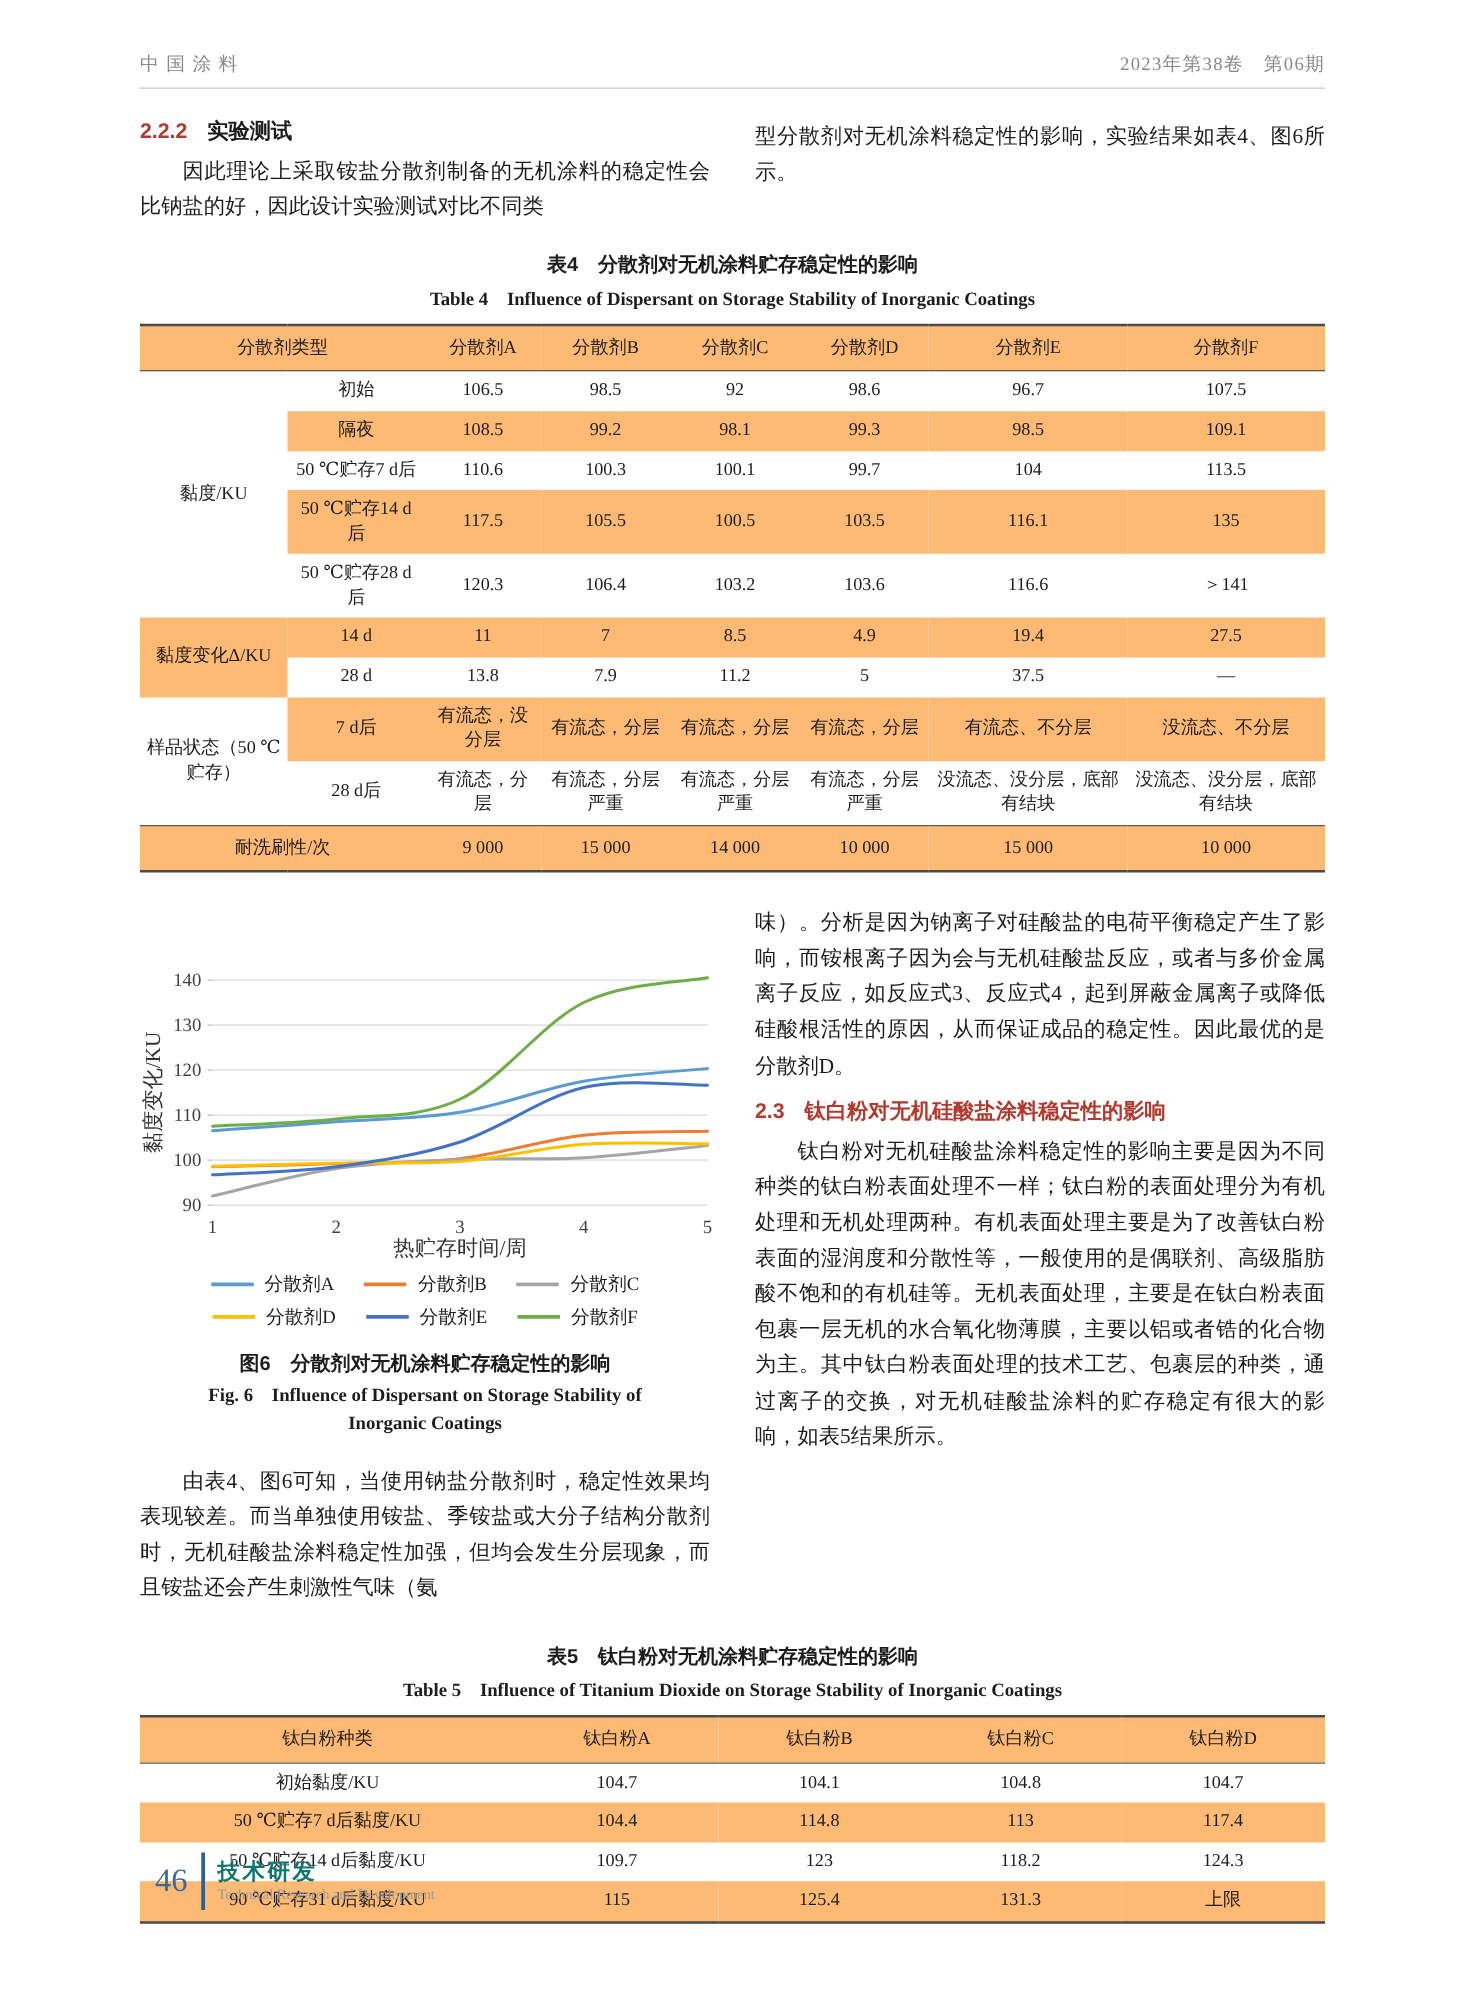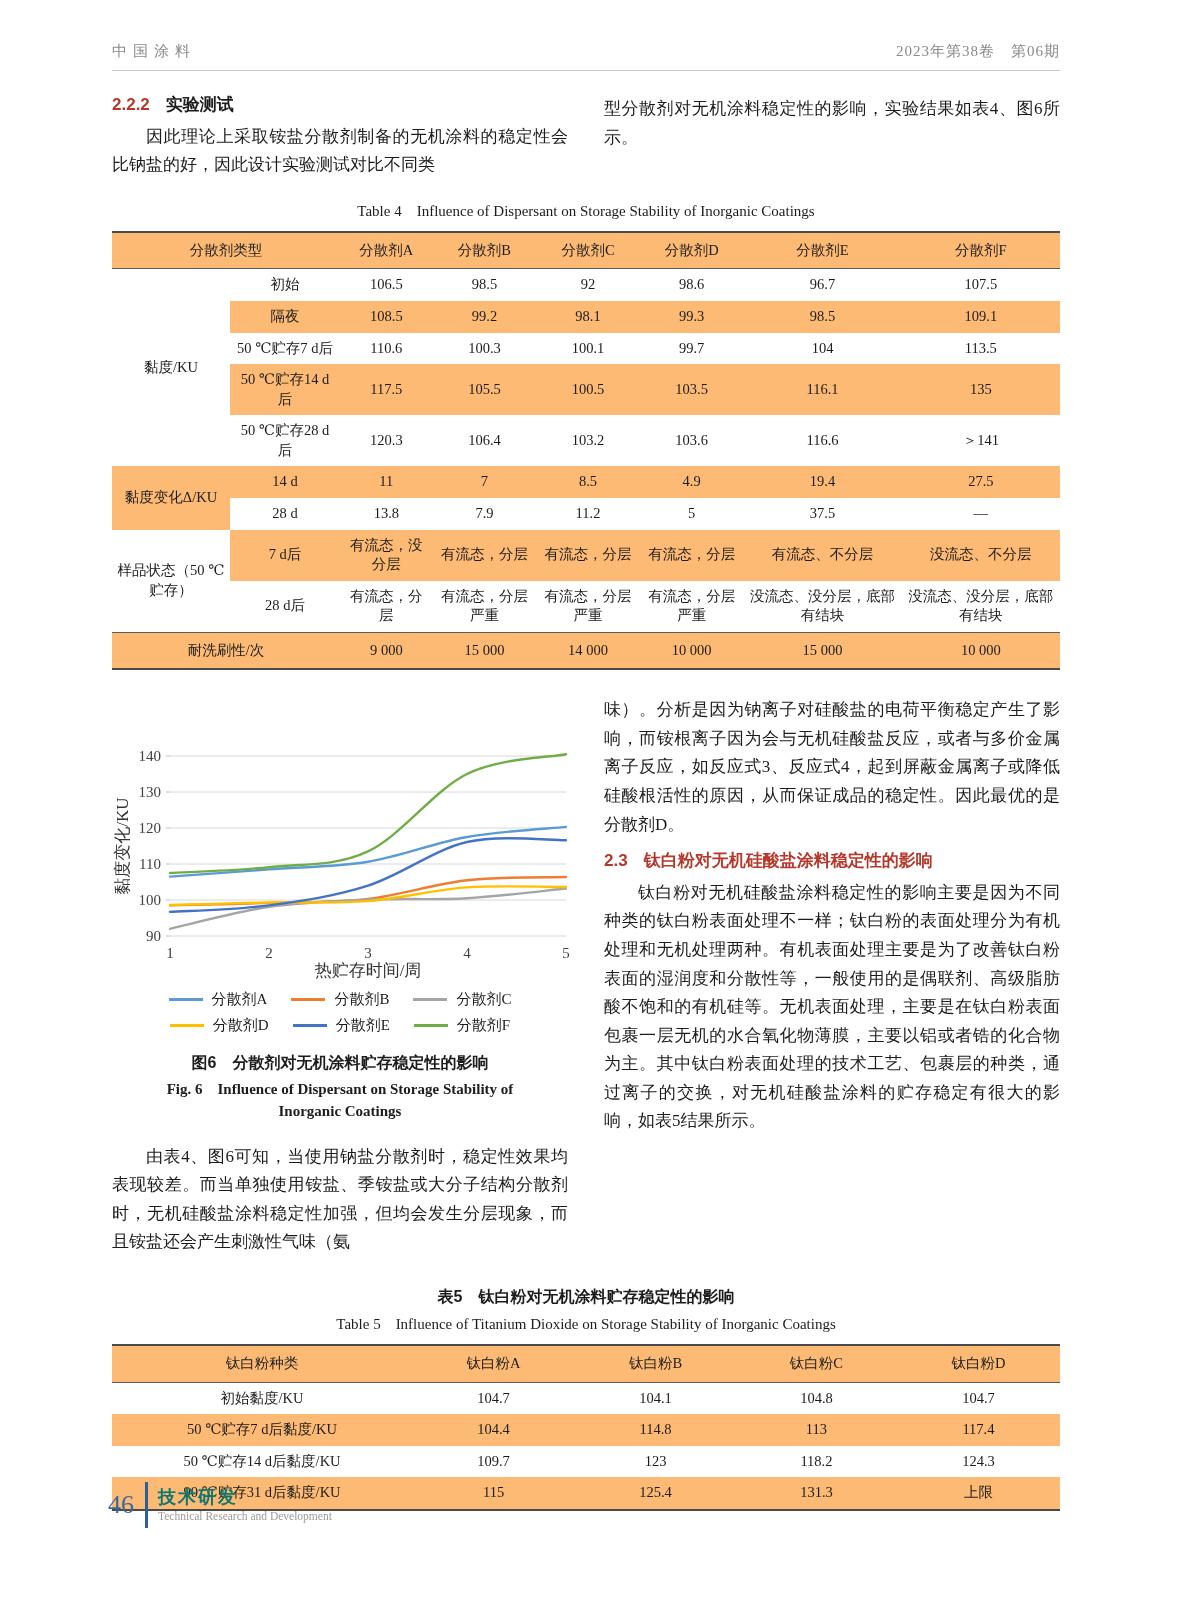--- a/index.html
+++ b/index.html
@@ -28,21 +28,21 @@
     font-weight:bold;font-size:17px;margin:22px 0 6px 0;line-height:1.4;
   }
   .sec-num{color:#b5382c;margin-right:16px;}
   .sec-red{color:#b5382c;}
   
   .table-block{margin-top:22px;}
   .tbl-title-zh{
     text-align:center;font-family:"Liberation Sans","DejaVu Sans",sans-serif;
     font-weight:bold;font-size:16px;margin:0 0 7px 0;
   }
-  .tbl-title-en{text-align:center;font-weight:normal;font-size:15px;margin:0 0 10px 0;}
+  .tbl-title-en{text-align:center;font-weight:bold;font-size:15px;margin:0 0 10px 0;}
   table.data-table{
     width:100%;border-collapse:collapse;font-size:14.5px;
     border-top:2px solid #4a4a4a;border-bottom:2px solid #4a4a4a;
   }
   table.data-table td{
     padding:6px 4px;text-align:center;vertical-align:middle;line-height:1.35;
   }
   tr.hdr td{padding:8px 4px;border-bottom:1px solid #5a5a5a;}
   td.pink{background:#fdba74;}
   td.left{text-align:left;padding-left:10px;}
@@ -57,21 +57,21 @@
   }
   .legend-item{display:flex;align-items:center;gap:9px;}
   .legend-swatch{width:34px;height:3px;display:inline-block;}
   .fig-cap-zh{
     font-family:"Liberation Sans","DejaVu Sans",sans-serif;font-weight:bold;
     font-size:16px;margin-top:18px;text-align:center;
   }
   .fig-cap-en{font-weight:bold;font-size:15px;margin-top:5px;text-align:center;line-height:1.45;}
   .after-fig{margin-top:20px;}
   
-  .page-footer{position:absolute;left:108px;bottom:72px;display:flex;align-items:center;}
+  .page-footer{position:absolute;left:124px;bottom:72px;display:flex;align-items:center;}
   .page-num{font-size:26px;color:#3a689c;margin-right:11px;}
   .footer-bar{width:3px;height:46px;background:#2e6094;margin-right:10px;}
   .footer-zh{
     font-family:"Liberation Sans","DejaVu Sans",sans-serif;font-weight:bold;
     font-size:18px;color:#0f766e;letter-spacing:2px;line-height:1;
   }
   .footer-en{font-size:11.5px;color:#9a9a9a;margin-top:5px;line-height:1;}
 </style>
 </head>
 <body>
@@ -89,20 +89,21 @@
         <span class="sec-num">2.2.2</span><span>实验测试</span>
       </div>
       <p class="body-para indent">因此理论上采取铵盐分散剂制备的无机涂料的稳定性会比钠盐的好，因此设计实验测试对比不同类</p>
     </div>
     <div class="col">
       <p class="body-para" style="margin-top:24px;">型分散剂对无机涂料稳定性的影响，实验结果如表4、图6所示。</p>
     </div>
   </div>
 
   <div class="table-block">
+    <div class="tbl-title-zh">表4　分散剂对无机涂料贮存稳定性的影响</div>
     <div class="tbl-title-en">Table 4　Influence of Dispersant on Storage Stability of Inorganic Coatings</div>
     <table class="data-table">
       <colgroup>
           <col style="width:118px">
           <col style="width:110px">
           <col>
           <col>
           <col>
           <col>
           <col>

